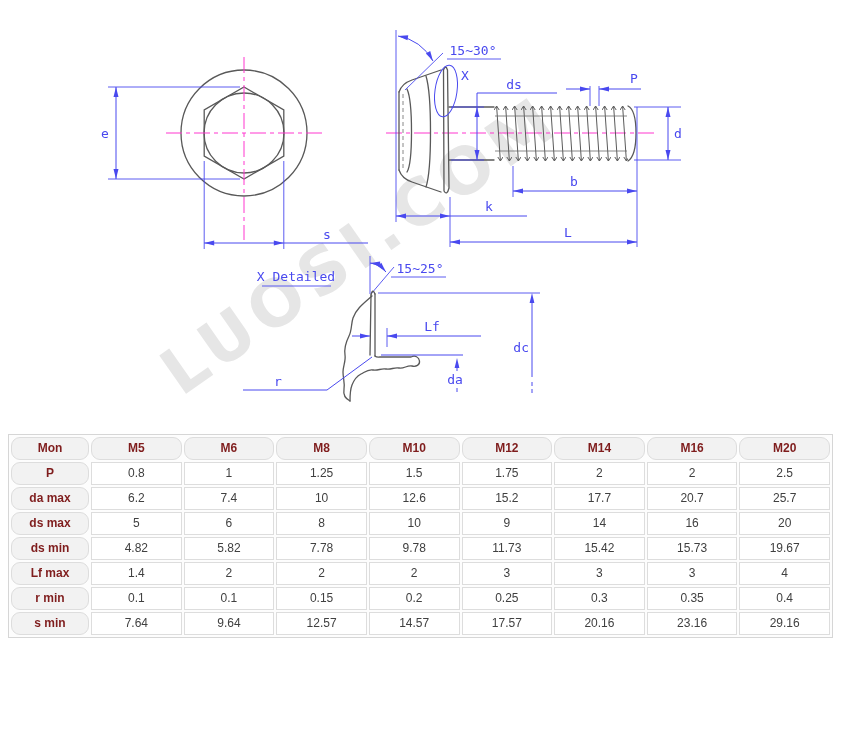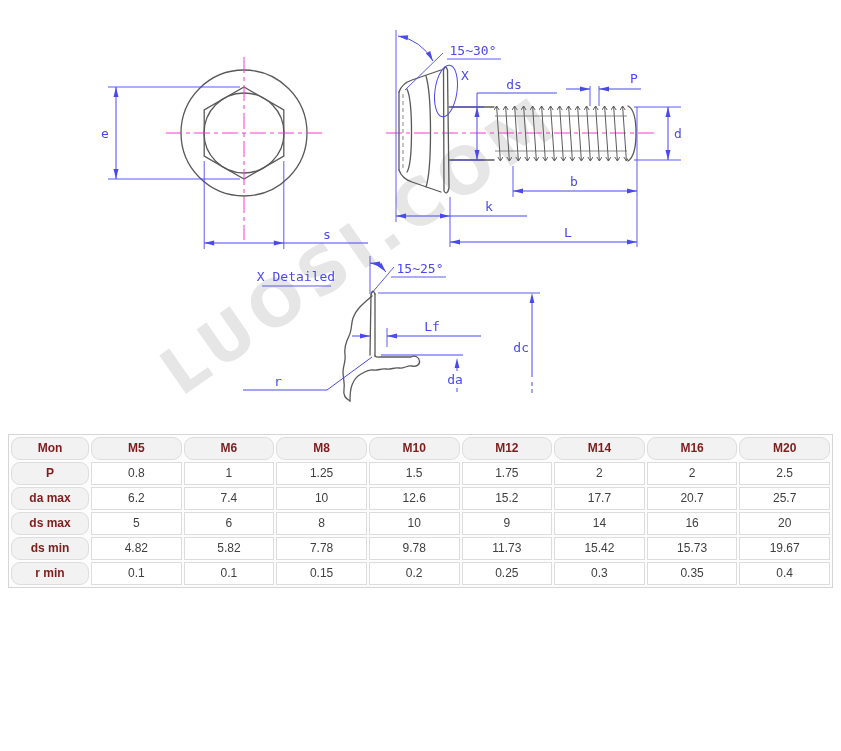--- a/index.html
+++ b/index.html
@@ -238,26 +238,48 @@
           <td>4.82</td>
           <td>5.82</td>
           <td>7.78</td>
           <td>9.78</td>
           <td>11.73</td>
           <td>15.42</td>
           <td>15.73</td>
           <td>19.67</td>
         </tr>
         <tr>
+          <th>Lf max</th>
+          <td>1.4</td>
+          <td>2</td>
+          <td>2</td>
+          <td>2</td>
+          <td>3</td>
+          <td>3</td>
+          <td>3</td>
+          <td>4</td>
+        </tr>
+        <tr>
           <th>r min</th>
           <td>0.1</td>
           <td>0.1</td>
           <td>0.15</td>
           <td>0.2</td>
           <td>0.25</td>
           <td>0.3</td>
           <td>0.35</td>
           <td>0.4</td>
         </tr>
+        <tr>
+          <th>s min</th>
+          <td>7.64</td>
+          <td>9.64</td>
+          <td>12.57</td>
+          <td>14.57</td>
+          <td>17.57</td>
+          <td>20.16</td>
+          <td>23.16</td>
+          <td>29.16</td>
+        </tr>
       </tbody>
   </table>
 
 </div>
 
 </body></html>

